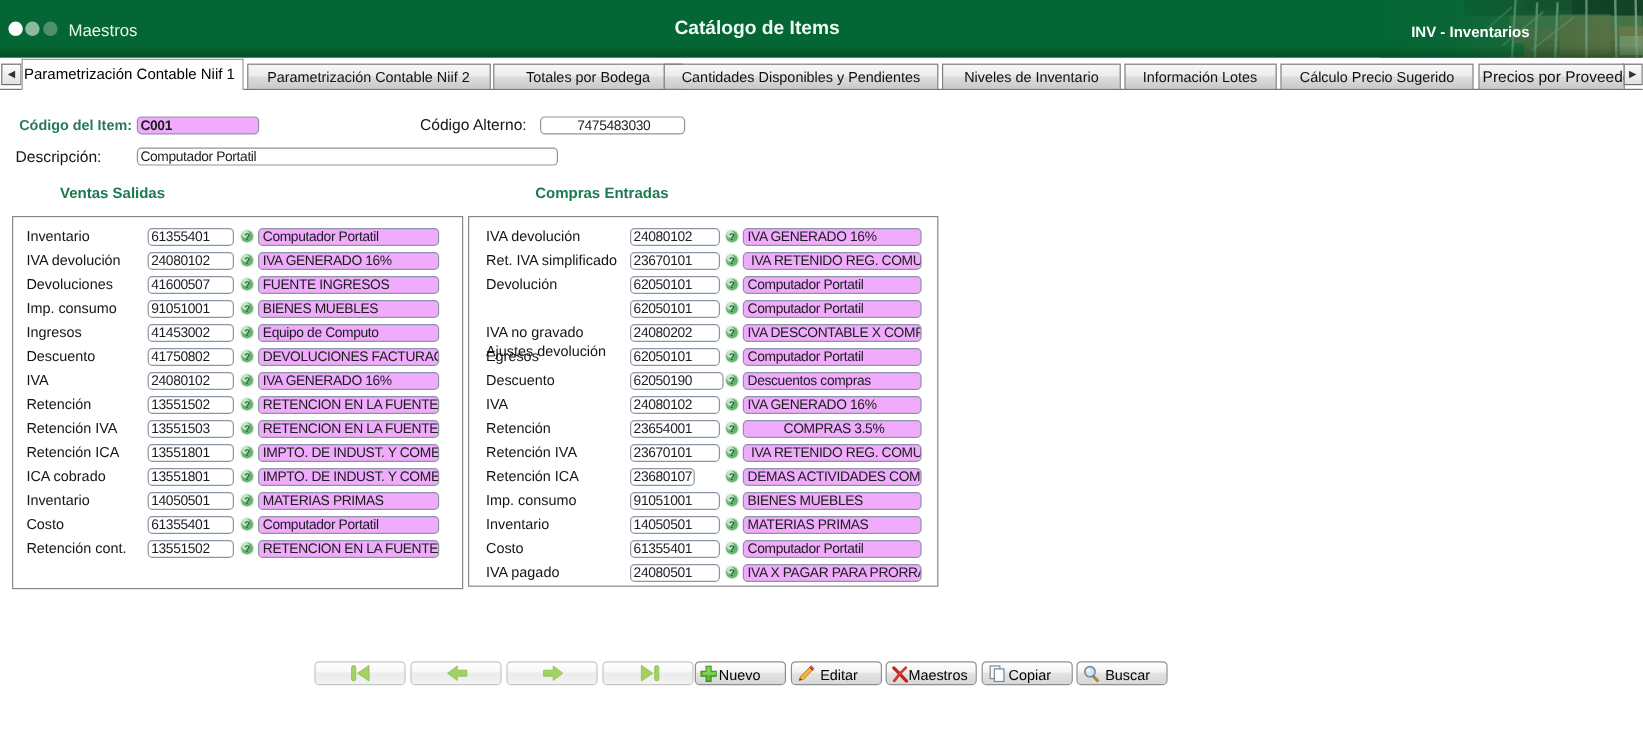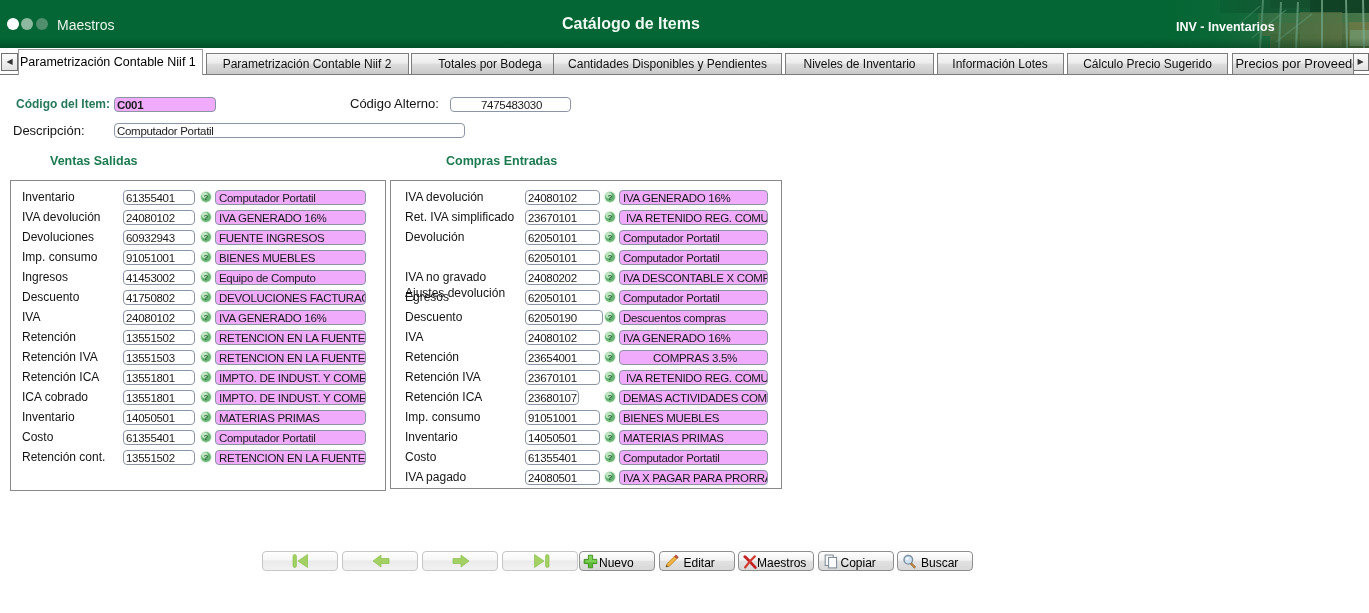--- a/index.html
+++ b/index.html
@@ -134,21 +134,21 @@
   <div class="abs rlabel" style="left:22px; top:210px;">IVA devolución</div>
   <div class="abs tbox" style="left:123px; top:210px; width:72px;">24080102</div>
   <svg class="abs helpico" style="left:200px; top:211px;" viewBox="0 0 12 12">
       <circle cx="6" cy="6" r="6" fill="#d8f0d8"></circle>
       <circle cx="6" cy="6" r="4.9" fill="#67b175"></circle>
       <circle cx="4.8" cy="4.2" r="3" fill="#c4e8c6" opacity="0.95"></circle>
       <text x="6" y="8.8" font-size="8" font-weight="bold" fill="#1d5c2c" text-anchor="middle" font-family="Liberation Sans">?</text>
     </svg>
   <div class="abs tbox ro" style="left:215px; top:210px; width:151px;">IVA GENERADO 16%</div>
   <div class="abs rlabel" style="left:22px; top:230px;">Devoluciones</div>
-  <div class="abs tbox" style="left:123px; top:230px; width:72px;">60932943</div>
+  <div class="abs tbox" style="left:123px; top:230px; width:72px;">41600507</div>
   <svg class="abs helpico" style="left:200px; top:231px;" viewBox="0 0 12 12">
       <circle cx="6" cy="6" r="6" fill="#d8f0d8"></circle>
       <circle cx="6" cy="6" r="4.9" fill="#67b175"></circle>
       <circle cx="4.8" cy="4.2" r="3" fill="#c4e8c6" opacity="0.95"></circle>
       <text x="6" y="8.8" font-size="8" font-weight="bold" fill="#1d5c2c" text-anchor="middle" font-family="Liberation Sans">?</text>
     </svg>
   <div class="abs tbox ro" style="left:215px; top:230px; width:151px;">FUENTE INGRESOS</div>
   <div class="abs rlabel" style="left:22px; top:250px;">Imp. consumo</div>
   <div class="abs tbox" style="left:123px; top:250px; width:72px;">91051001</div>
   <svg class="abs helpico" style="left:200px; top:251px;" viewBox="0 0 12 12">

